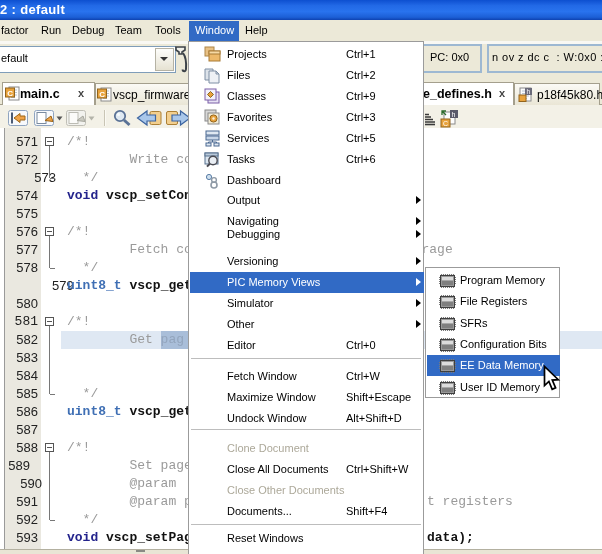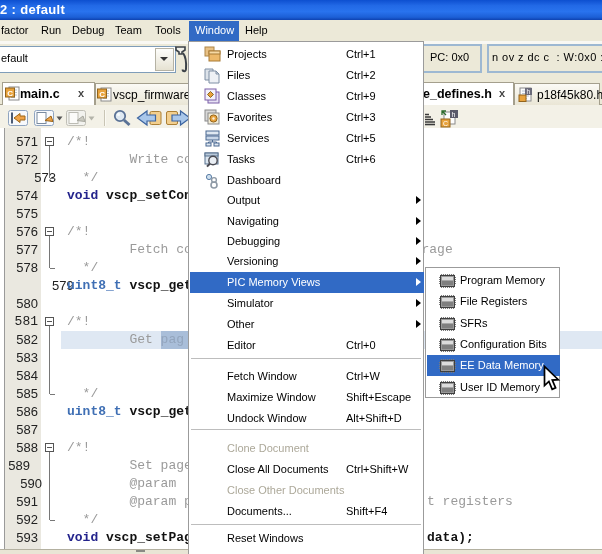--- a/index.html
+++ b/index.html
@@ -294,21 +294,21 @@
         <span class="lbl" style="color:#000">Dashboard</span>
       </div>
 <div class="mitem" style="top:148px;">
         <span class="lbl" style="color:#000">Output</span>
         <span class="arr" style="border-left-color:#000"></span>
       </div>
 <div class="mitem" style="top:168.5px;">
         <span class="lbl" style="color:#000">Navigating</span>
         <span class="arr" style="border-left-color:#000"></span>
       </div>
-<div class="mitem" style="top:189px;padding-left:11px;">
+<div class="mitem" style="top:182px;padding-left:11px;">
         <span class="lbl" style="color:#000">Debugging</span>
         <span class="arr" style="border-left-color:#000"></span>
       </div>
 <div class="mitem" style="top:209px;text-align:right;">
         <span class="lbl" style="color:#000">Versioning</span>
         <span class="arr" style="border-left-color:#000"></span>
       </div>
 <div class="mitem" style="top:230px;background:#316ac5;">
         <span class="lbl" style="color:#fff">PIC Memory Views</span>
         <span class="arr" style="border-left-color:#fff"></span>

